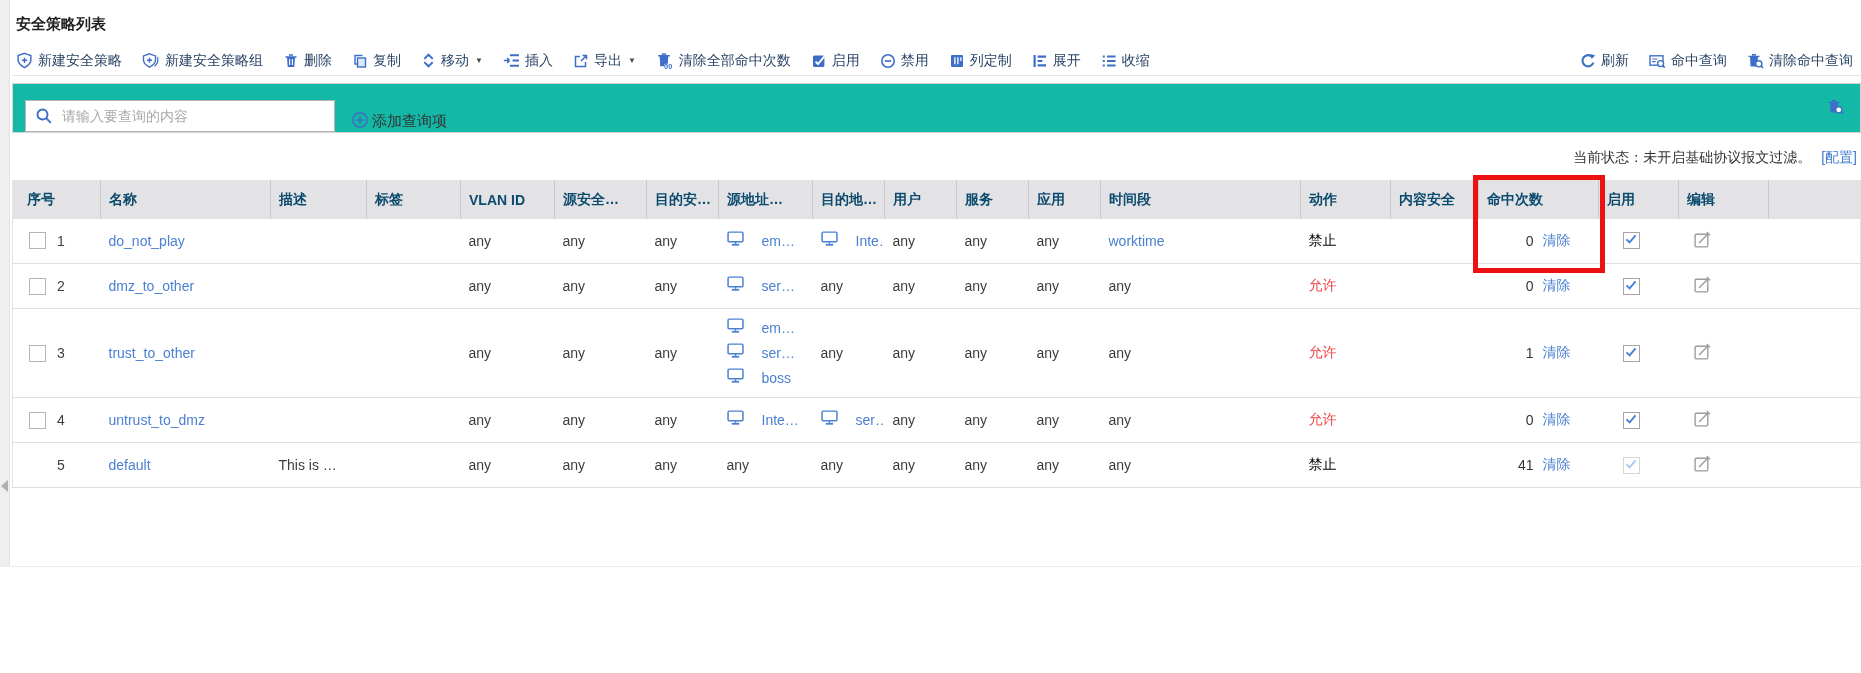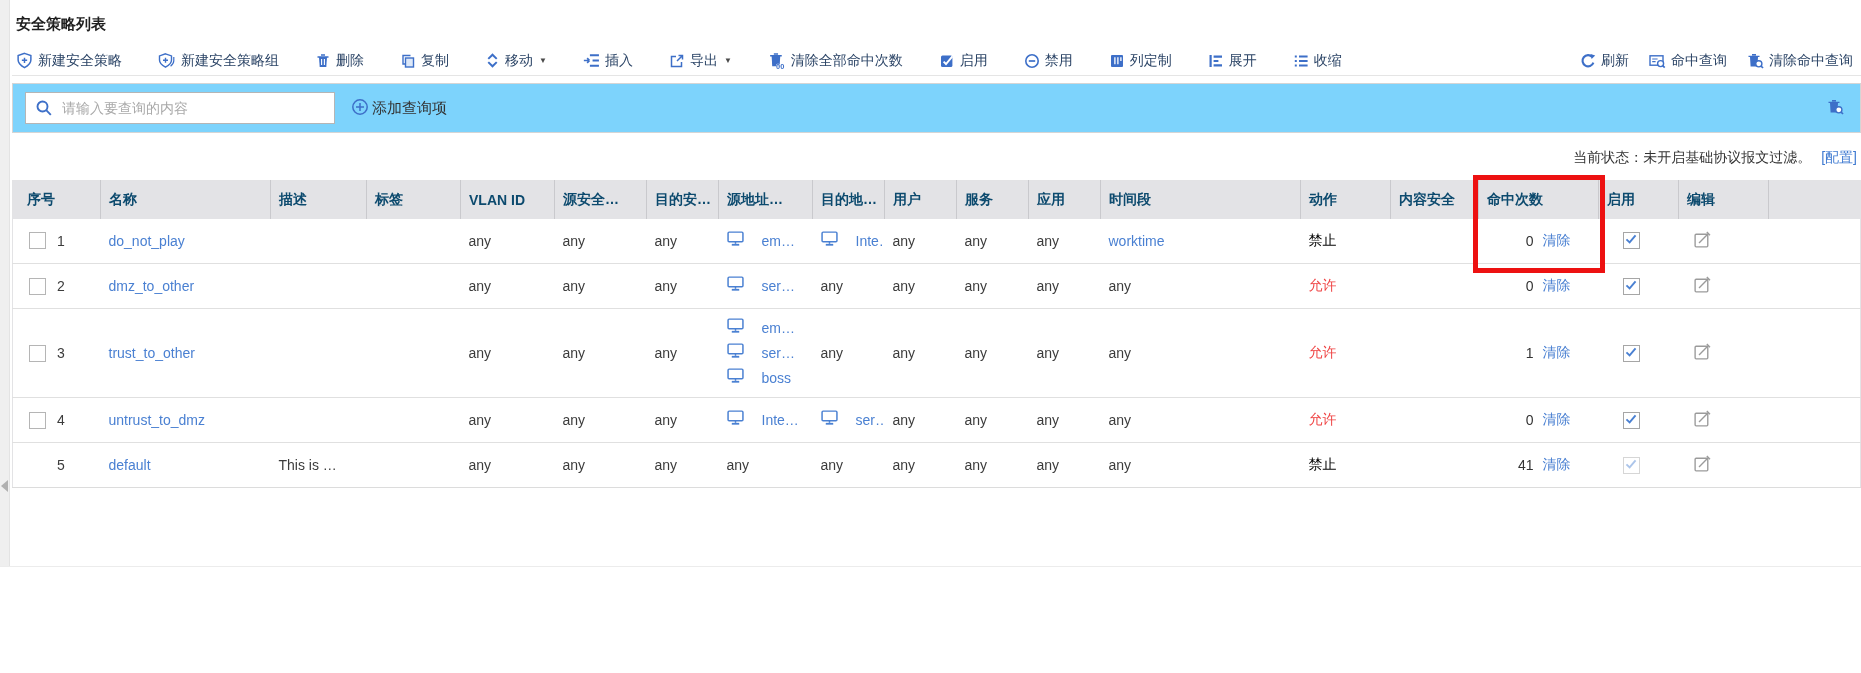--- a/index.html
+++ b/index.html
@@ -19,30 +19,30 @@
   .bottom-line { position:absolute; left:0; top:566px; width:1861px; height:0;
     border-top:1px solid #ececec; }
 
   .content { position:absolute; left:12px; top:0; width:1849px; }
 
   .page-title { padding:13px 4px 0 4px; font-size:15px; font-weight:bold; color:#1f1f1f; line-height:21px; }
 
   
   .toolbar { display:flex; align-items:center; justify-content:space-between;
     margin-top:12px; height:30px; padding:0 2px 0 4px; border-bottom:1px solid #e5e5e5; }
-  .tb-group { display:flex; align-items:center; gap:36px; }
+  .tb-group { display:flex; align-items:center; gap:20px; }
   .tb-group.right { gap:20px; padding-right:6px; }
   .tb { display:flex; align-items:center; gap:5px; background:none; border:none;
     font-family:inherit; font-size:14px; color:#2b4466; cursor:pointer; padding:0; white-space:nowrap; }
   .tb .ic { display:inline-flex; align-items:center; }
   .tb.has-caret::after { content:"▼"; font-size:8px; color:#4a4a4a; margin-left:1px; }
 
   
   .search-panel { margin-top:7px; border:1px solid #d5d5d5; height:50px;
-    display:flex; align-items:center; padding:0 12px; position:relative; background:#7dd3fc; }
+    display:flex; align-items:flex-end; padding:0 12px; position:relative; background:#14b8a6; }
   .search-box { position:relative; width:310px; }
   .search-box .ic { position:absolute; left:10px; top:7px; }
   .search-input { width:310px; height:32px; border:1px solid #b5b5b5; background:#fff;
     padding:0 8px 0 36px; font-family:inherit; font-size:14px; color:#333; outline:none; }
   .search-input::placeholder { color:#a9a9a9; }
   .add-query { display:flex; align-items:center; gap:3px; margin-left:16px;
     font-size:15px; color:#333; cursor:pointer; }
   .search-right-icon { position:absolute; right:16px; top:15px; cursor:pointer; }
 
   

